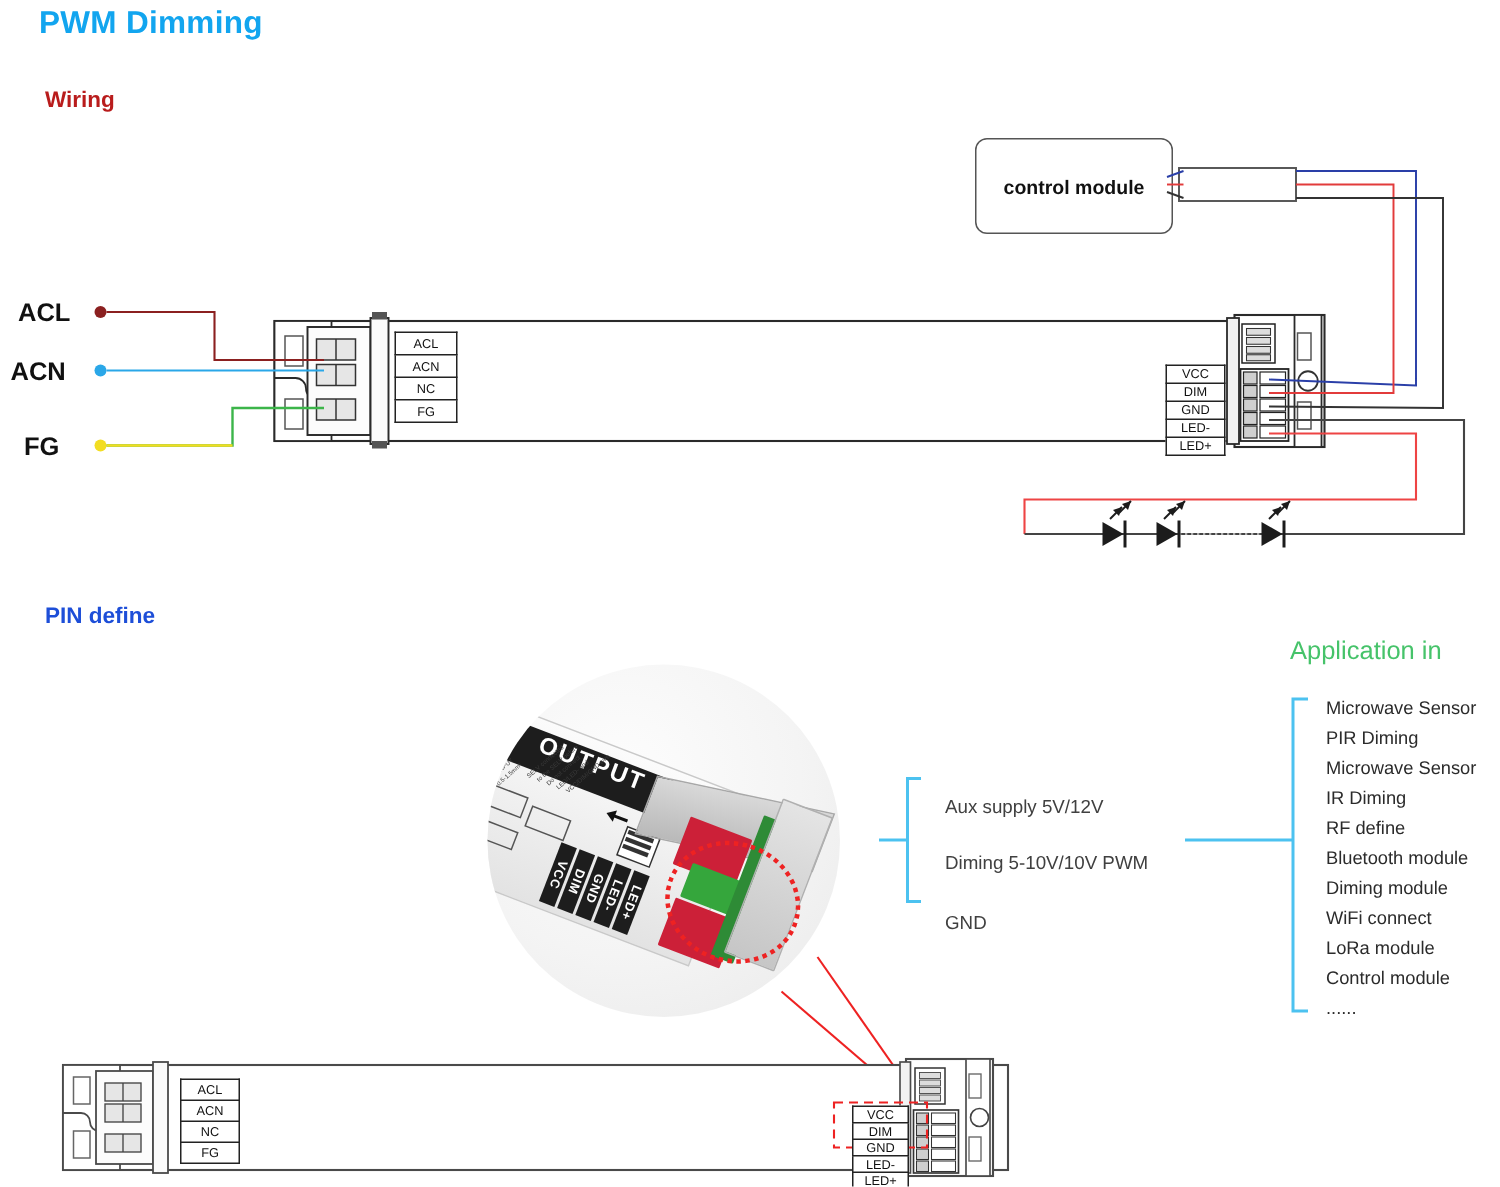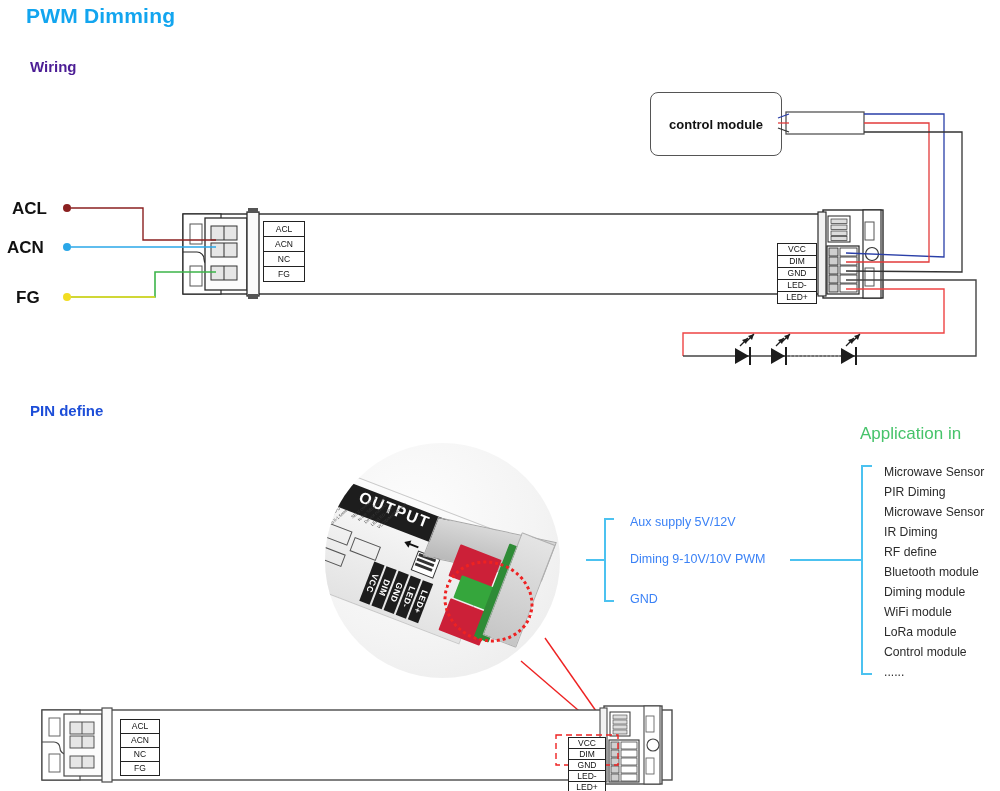--- a/index.html
+++ b/index.html
@@ -4,21 +4,21 @@
 <style>
   html,body{margin:0;padding:0;}
   body{
     width:1000px;height:791px;position:relative;background:#ffffff;
     font-family:"Liberation Sans", sans-serif;color:#1a1a1a;overflow:hidden;
   }
   .abs{position:absolute;}
 
   
   #page-title{left:26px;top:4px;font-size:21px;font-weight:bold;color:#12a5ef;letter-spacing:.2px;}
-  #wiring-heading{left:30px;top:58px;font-size:15px;font-weight:bold;color:#4c1d95;}
+  #wiring-heading{left:30px;top:58px;font-size:15px;font-weight:bold;color:#b91c1c;}
   #pin-define-heading{left:30px;top:402px;font-size:15px;font-weight:bold;color:#1d4ed8;}
   #application-heading{left:860px;top:424px;font-size:17px;color:#46c36a;}
 
   
   .ac-label{font-size:17px;font-weight:bold;color:#111;}
   #label-acl{left:12px;top:199px;}
   #label-acn{left:7px;top:238px;}
   #label-fg{left:16px;top:288px;}
   .dot{width:8px;height:8px;border-radius:50%;}
 
@@ -30,21 +30,21 @@
   #control-module-label{font-size:13px;font-weight:bold;color:#111;}
 
   
   .pin-table{border:1px solid #222;background:#fff;border-collapse:collapse;}
   .pin-table td{
     border:1px solid #222;font-size:8.5px;text-align:center;color:#111;
     padding:0;line-height:1;font-family:"Liberation Sans",sans-serif;
   }
 
   
-  .callout-text{font-size:12.5px;color:#3b82f6;white-space:nowrap;}
+  .callout-text{font-size:12.5px;color:#404040;white-space:nowrap;margin-top:16px;}
   #callout-aux{left:630px;top:515px;}
   #callout-dim{left:630px;top:552px;}
   #callout-gnd{left:630px;top:592px;}
 
   
   #application-list{left:884px;top:462px;}
   .app-item{font-size:12.2px;color:#2b2b2b;line-height:20px;white-space:nowrap;}
 
   
   #product-photo{
@@ -383,28 +383,28 @@
   <tr>
         <td style="height:10px;">LED-</td>
       </tr>
   <tr>
         <td style="height:10px;">LED+</td>
       </tr>
 </tbody>
   </table>
 
 <div class="abs callout-text" id="callout-aux">Aux supply 5V/12V</div>
-<div class="abs callout-text" id="callout-dim">Diming 9-10V/10V PWM</div>
+<div class="abs callout-text" id="callout-dim">Diming 5-10V/10V PWM</div>
 <div class="abs callout-text" id="callout-gnd">GND</div>
 
 <div class="abs" id="application-list">
   <div class="app-item">Microwave Sensor</div>
   <div class="app-item">PIR Diming</div>
   <div class="app-item">Microwave Sensor</div>
   <div class="app-item">IR Diming</div>
   <div class="app-item">RF define</div>
   <div class="app-item">Bluetooth module</div>
   <div class="app-item">Diming module</div>
-  <div class="app-item">WiFi module</div>
+  <div class="app-item">WiFi connect</div>
   <div class="app-item">LoRa module</div>
   <div class="app-item">Control module</div>
   <div class="app-item">......</div>
 </div>
 
 </body></html>

